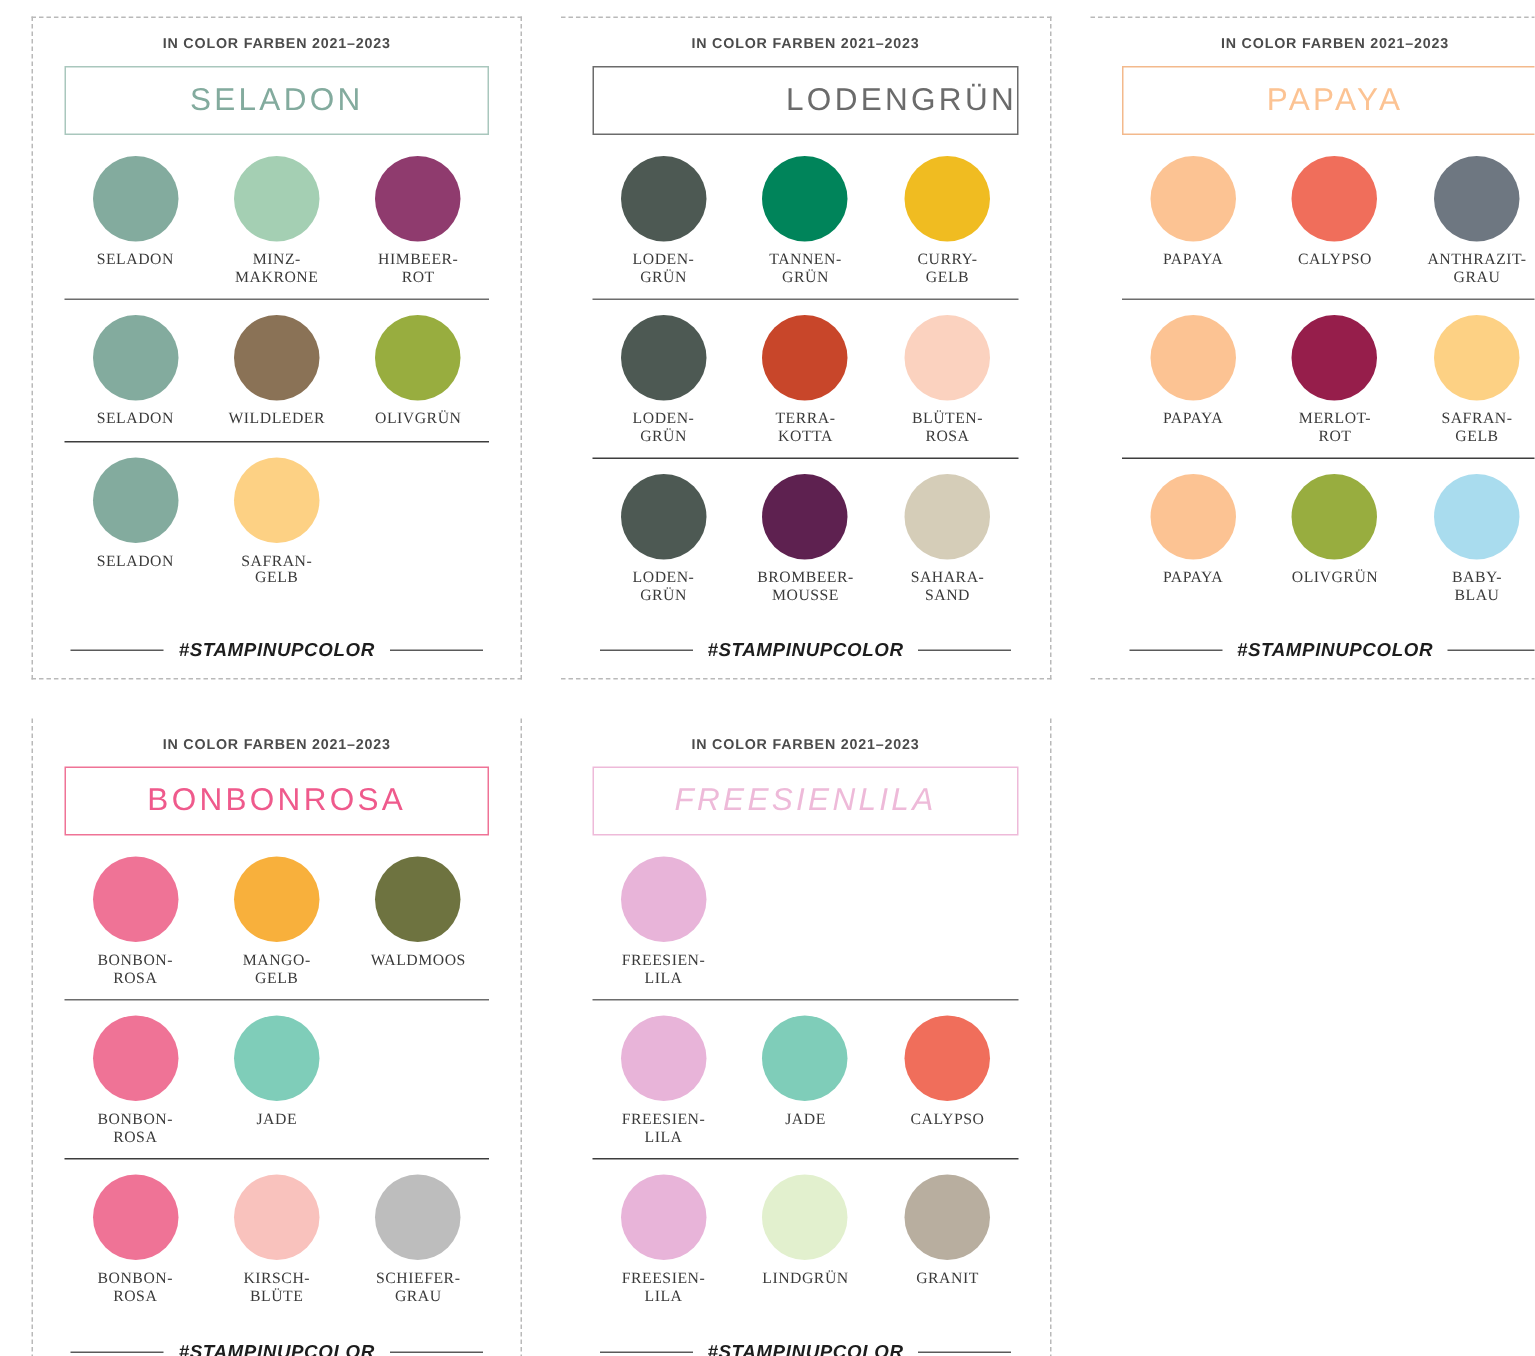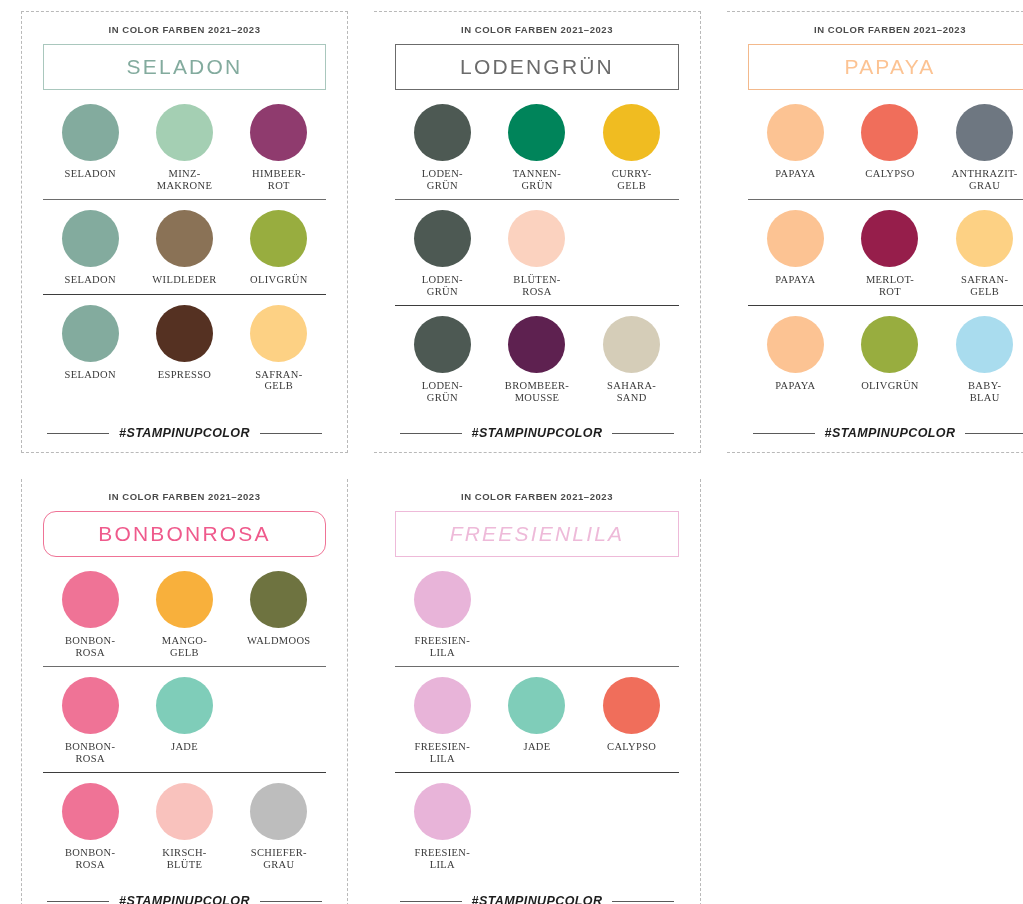--- a/index.html
+++ b/index.html
@@ -181,41 +181,37 @@
                 <div class="dot" style="background: rgb(152, 173, 63);"></div>
                 <div class="dot-label">OLIVGRÜN</div>
               </div>
             </div>
             <div class="srow last">
               <div class="swatch">
                 <div class="dot" style="background: rgb(131, 171, 158);"></div>
                 <div class="dot-label">SELADON</div>
               </div>
               <div class="swatch">
-                <div class="dot" style="background: rgb(85, 49, 34);"></div>
-                <div class="dot-label">ESPRESSO</div>
-              </div>
-              <div class="swatch">
                 <div class="dot" style="background: rgb(253, 209, 132);"></div>
                 <div class="dot-label">SAFRAN-
 GELB</div>
               </div>
             </div>
           </div>
           <div class="hashtag">
             <span class="rule"></span>
             <span class="tag">#STAMPINUPCOLOR</span>
             <span class="rule"></span>
           </div>
         </div>
       </div>
       <div class="panel edge-top">
         <div class="panel-inner">
           <div class="kicker">IN COLOR FARBEN 2021–2023</div>
-          <div class="title-box" style="border-color: rgb(107, 107, 107);">
+          <div class="title-box" style="border-color: rgb(107, 107, 107); justify-content: flex-end;">
             <div class="title-text" style="color: rgb(107, 107, 107);">LODENGRÜN</div>
           </div>
           <div class="rows">
             <div class="srow first">
               <div class="swatch">
                 <div class="dot" style="background: rgb(77, 89, 83);"></div>
                 <div class="dot-label">LODEN-
 GRÜN</div>
               </div>
               <div class="swatch">
@@ -227,20 +223,25 @@
                 <div class="dot" style="background: rgb(240, 188, 33);"></div>
                 <div class="dot-label">CURRY-
 GELB</div>
               </div>
             </div>
             <div class="srow">
               <div class="swatch">
                 <div class="dot" style="background: rgb(77, 89, 83);"></div>
                 <div class="dot-label">LODEN-
 GRÜN</div>
+              </div>
+              <div class="swatch">
+                <div class="dot" style="background: rgb(200, 70, 42);"></div>
+                <div class="dot-label">TERRA-
+KOTTA</div>
               </div>
               <div class="swatch">
                 <div class="dot" style="background: rgb(251, 210, 191);"></div>
                 <div class="dot-label">BLÜTEN-
 ROSA</div>
               </div>
             </div>
             <div class="srow last">
               <div class="swatch">
                 <div class="dot" style="background: rgb(77, 89, 83);"></div>
@@ -323,21 +324,21 @@
           <div class="hashtag">
             <span class="rule"></span>
             <span class="tag">#STAMPINUPCOLOR</span>
             <span class="rule"></span>
           </div>
         </div>
       </div>
       <div class="panel edge-left">
         <div class="panel-inner">
           <div class="kicker">IN COLOR FARBEN 2021–2023</div>
-          <div class="title-box" style="border-color: rgb(239, 115, 150); border-radius: 13px;">
+          <div class="title-box" style="border-color: rgb(239, 115, 150);">
             <div class="title-text" style="color: rgb(239, 90, 140);">BONBONROSA</div>
           </div>
           <div class="rows">
             <div class="srow first">
               <div class="swatch">
                 <div class="dot" style="background: rgb(239, 115, 150);"></div>
                 <div class="dot-label">BONBON-
 ROSA</div>
               </div>
               <div class="swatch">
@@ -414,20 +415,28 @@
                 <div class="dot" style="background: rgb(240, 110, 91);"></div>
                 <div class="dot-label">CALYPSO</div>
               </div>
             </div>
             <div class="srow last">
               <div class="swatch">
                 <div class="dot" style="background: rgb(232, 180, 217);"></div>
                 <div class="dot-label">FREESIEN-
 LILA</div>
               </div>
+              <div class="swatch">
+                <div class="dot" style="background: rgb(226, 240, 206);"></div>
+                <div class="dot-label">LINDGRÜN</div>
+              </div>
+              <div class="swatch">
+                <div class="dot" style="background: rgb(184, 174, 159);"></div>
+                <div class="dot-label">GRANIT</div>
+              </div>
             </div>
           </div>
           <div class="hashtag">
             <span class="rule"></span>
             <span class="tag">#STAMPINUPCOLOR</span>
             <span class="rule"></span>
           </div>
         </div>
       </div>
       <div class="panel blank"></div>

